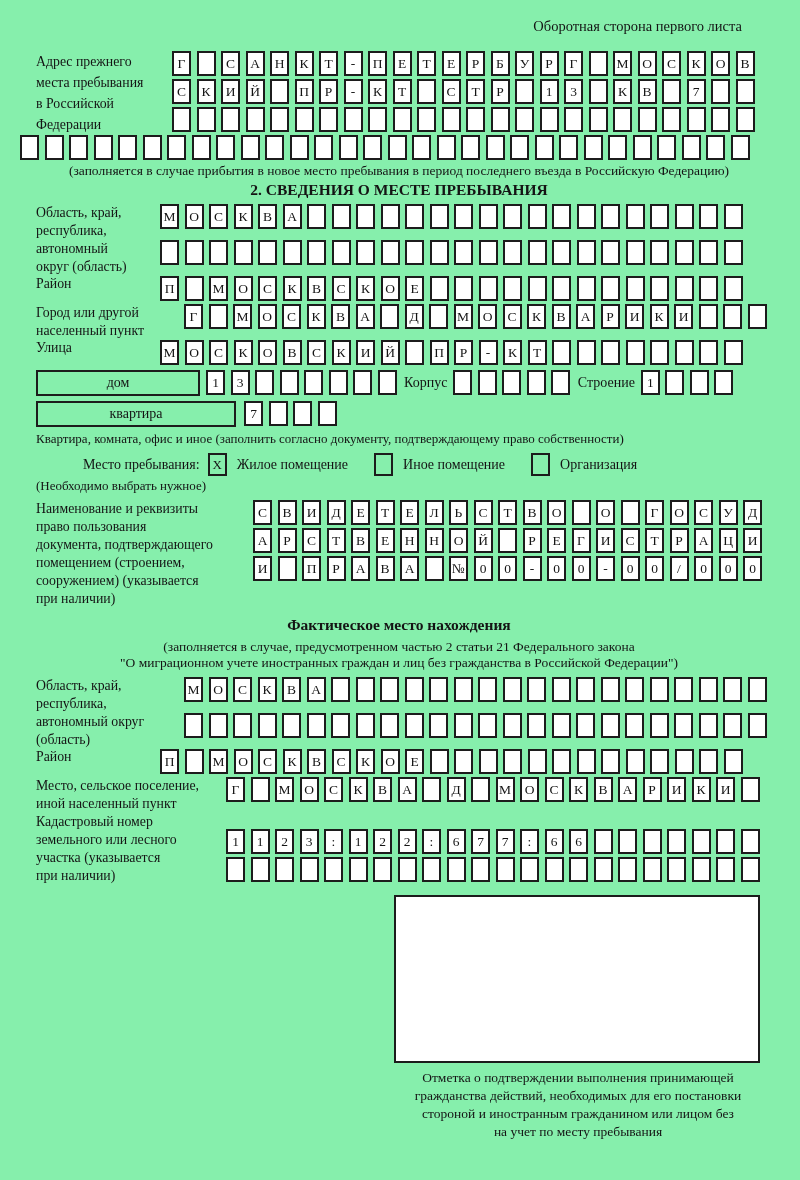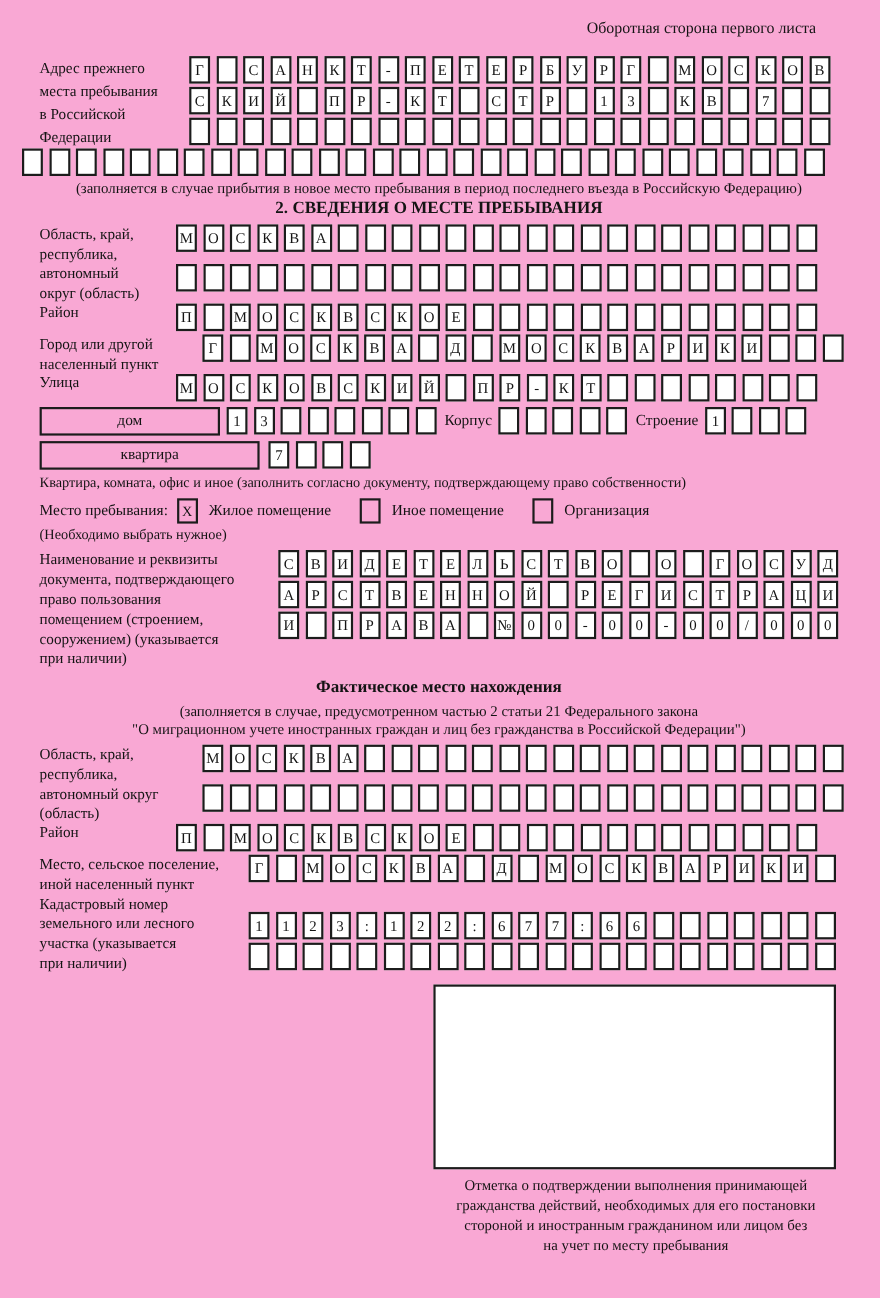--- a/index.html
+++ b/index.html
@@ -2,21 +2,21 @@
 <html><head>
 <meta charset="utf-8">
 <style>
   * { margin:0; padding:0; box-sizing:border-box; }
   html,body { background:#fff; }
   body {
     width:800px; height:1180px;
     font-family:"Liberation Serif","DejaVu Serif",serif;
     color:#141414;
   }
-  .page { width:800px; height:1180px; padding:14px 38px 8px 36px; overflow:hidden; background:#f9a8d4; }
+  .page { width:800px; height:1180px; padding:14px 38px 8px 36px; overflow:hidden; background:#86efac; }
 
   .hdr { font-size:14.5px; text-align:right; padding-right:20px; margin:4px 0 16px; }
 
   .flexrow { display:flex; align-items:flex-start;font-family:Liberation Serif, serif; }
   .lblcol { flex:none; font-size:13.8px; }
   .lblcol div { line-height:18px; }
   .lblcol.lh21 div { line-height:21px; }
   .w136 { width:136px; }
   .w124 { width:124px; }
   .w148 { width:148px; }
@@ -39,21 +39,21 @@
   .houserow { display:flex; align-items:flex-start; margin:2px 0; }
   .bigbox {
     flex:none; border:2px solid #1c1c1c; height:26px;
     text-align:center; font-size:14px; line-height:22px;
   }
   .bb-house { width:164px; margin-right:6px; }
   .bb-apt   { width:200px; margin-right:8px; }
   .inl-lbl { flex:none; font-size:14px; line-height:26px; padding:0 6px 0 2px; }
 
   .stayrow { display:flex; align-items:center; margin:6px 0 0; font-size:14px; }
-  .stay-lbl { margin-right:8px; }
+  .stay-lbl { margin-right:8px;margin-left:47px; }
   .cb {
     flex:none; width:19px; height:23px; border:2px solid #1c1c1c;
     text-align:center; font-size:13px; line-height:19px; margin-right:10px;
   }
   .opt { margin-right:26px; }
   .choose { font-size:13px; text-align:left; width:560px; margin:2px 0 4px; }
 
   .mt6 { margin-top:6px; }
   .mt8 { margin-top:8px; }
   .pt16 { padding-top:16px; }
@@ -397,22 +397,22 @@
     <span class="cb"></span>
     <span class="opt">Иное помещение</span>
     <span class="cb"></span>
     <span class="opt">Организация</span>
   </div>
   <div class="choose">(Необходимо выбрать нужное)</div>
 
   <div class="flexrow mt6">
     <div class="lblcol w217">
         <div>Наименование и реквизиты</div>
+        <div>право пользования</div>
         <div>документа, подтверждающего</div>
-        <div>право пользования</div>
         <div>помещением (строением,</div>
         <div>сооружением) (указывается</div>
         <div>при наличии)</div>
       </div>
     <div>
       <div class="cells">
           <span class="cell">С</span>
           <span class="cell">В</span>
           <span class="cell">И</span>
           <span class="cell">Д</span>

